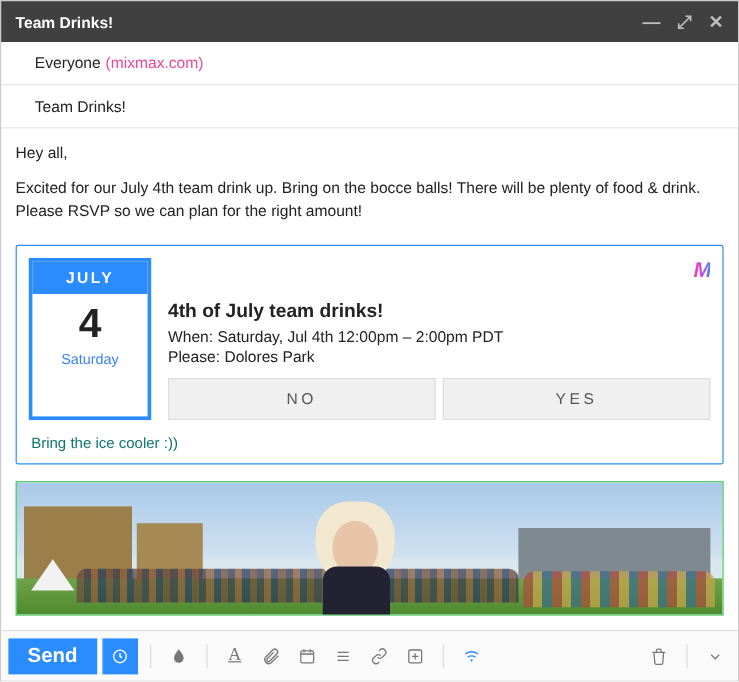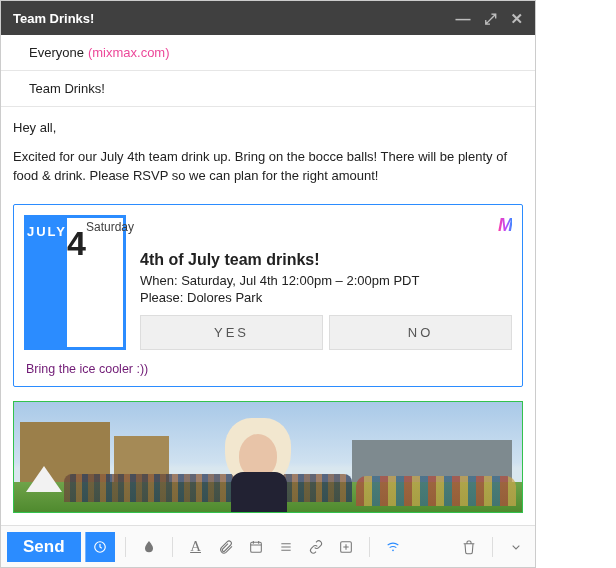--- a/index.html
+++ b/index.html
@@ -5,21 +5,21 @@
   * { box-sizing: border-box; margin: 0; padding: 0; }
   body {
     font-family: -apple-system, BlinkMacSystemFont, "Segoe UI", Arial, sans-serif;
     background: #fff;
     width: 616px;
     height: 568px;
     overflow: hidden;
     font-size: 13px;
     color: #222;
   }
-  .window { width: 536px; height: 568px; display: flex; flex-direction: column; border: 1px solid #ccc; }
+  .window { width: 616px; height: 568px; display: flex; flex-direction: column; border: 1px solid #ccc; }
   .titlebar {
     background: #404040;
     color: #fff;
     height: 34px;
     display: flex;
     align-items: center;
     padding: 0 12px;
     font-size: 13px;
     font-weight: 600;
   }
@@ -48,40 +48,40 @@
     padding: 10px;
     margin-top: 8px;
     margin-bottom: 12px;
   }
   .event-top { display: flex; gap: 14px; }
   .calendar-tile {
     width: 102px;
     border: 3px solid #2b8cff;
     text-align: center;
     display: flex;
-    flex-direction: row;
+    flex-direction: column;
     background: #fff;
   }
   .calendar-month {
     background: #2b8cff;
     color: #fff;
     font-weight: 700;
     letter-spacing: 2px;
     font-size: 13px;
     padding: 6px 0;
   }
   .calendar-day {
     font-size: 34px;
     font-weight: 600;
     padding: 6px 0 0 0;
     color: #222;
   }
   .calendar-weekday {
     font-size: 12px;
-    color: #404040;
+    color: #3b82f6;
     padding: 2px 0 8px 0;
   }
   .event-info { flex: 1; position: relative; }
   .event-title { font-size: 16px; font-weight: 700; margin-bottom: 4px; margin-top: 36px; }
   .event-meta { font-size: 13px; margin-bottom: 2px; }
   .mixmax-logo {
     position: absolute; right: 0; top: 0;
     font-weight: 800; font-style: italic; font-size: 18px;
     background: linear-gradient(90deg, #ff3ea5 0%, #b84bff 60%, #3a8bff 100%);
     -webkit-background-clip: text;
@@ -94,21 +94,21 @@
     flex: 1;
     background: #f0f0f0;
     border: 1px solid #ddd;
     padding: 9px 0;
     text-align: center;
     font-size: 13px;
     letter-spacing: 3px;
     color: #555;
     cursor: pointer;
   }
-  .event-note { margin-top: 12px; font-size: 12.5px; color: #701a75; padding-left: 2px; }
+  .event-note { margin-top: 12px; font-size: 12.5px; color: #0f766e; padding-left: 2px; }
   .image-card {
     border: 1px solid #33c24d;
     height: 118px;
     overflow: hidden;
     position: relative;
     margin-top: 2px;
   }
   .sky {
     position: absolute; inset: 0;
     background: linear-gradient(#a9c9e8 0%, #cfe1f0 55%, #d9e7ef 60%);
@@ -230,22 +230,22 @@
           <div class="event-title">4th of July team drinks!</div>
           <div class="event-meta">
             <span>When:</span>
             <span>Saturday, Jul 4th 12:00pm – 2:00pm PDT</span>
           </div>
           <div class="event-meta">
             <span>Please:</span>
             <span>Dolores Park</span>
           </div>
           <div class="rsvp-row">
+            <div class="rsvp-btn">NO</div>
             <div class="rsvp-btn">YES</div>
-            <div class="rsvp-btn">NO</div>
           </div>
         </div>
       </div>
       <div class="event-note">Bring the ice cooler :))</div>
     </div>
 
     <div class="image-card">
       <div class="sky"></div>
       <div class="bldg b1"></div>
       <div class="bldg b2"></div>

